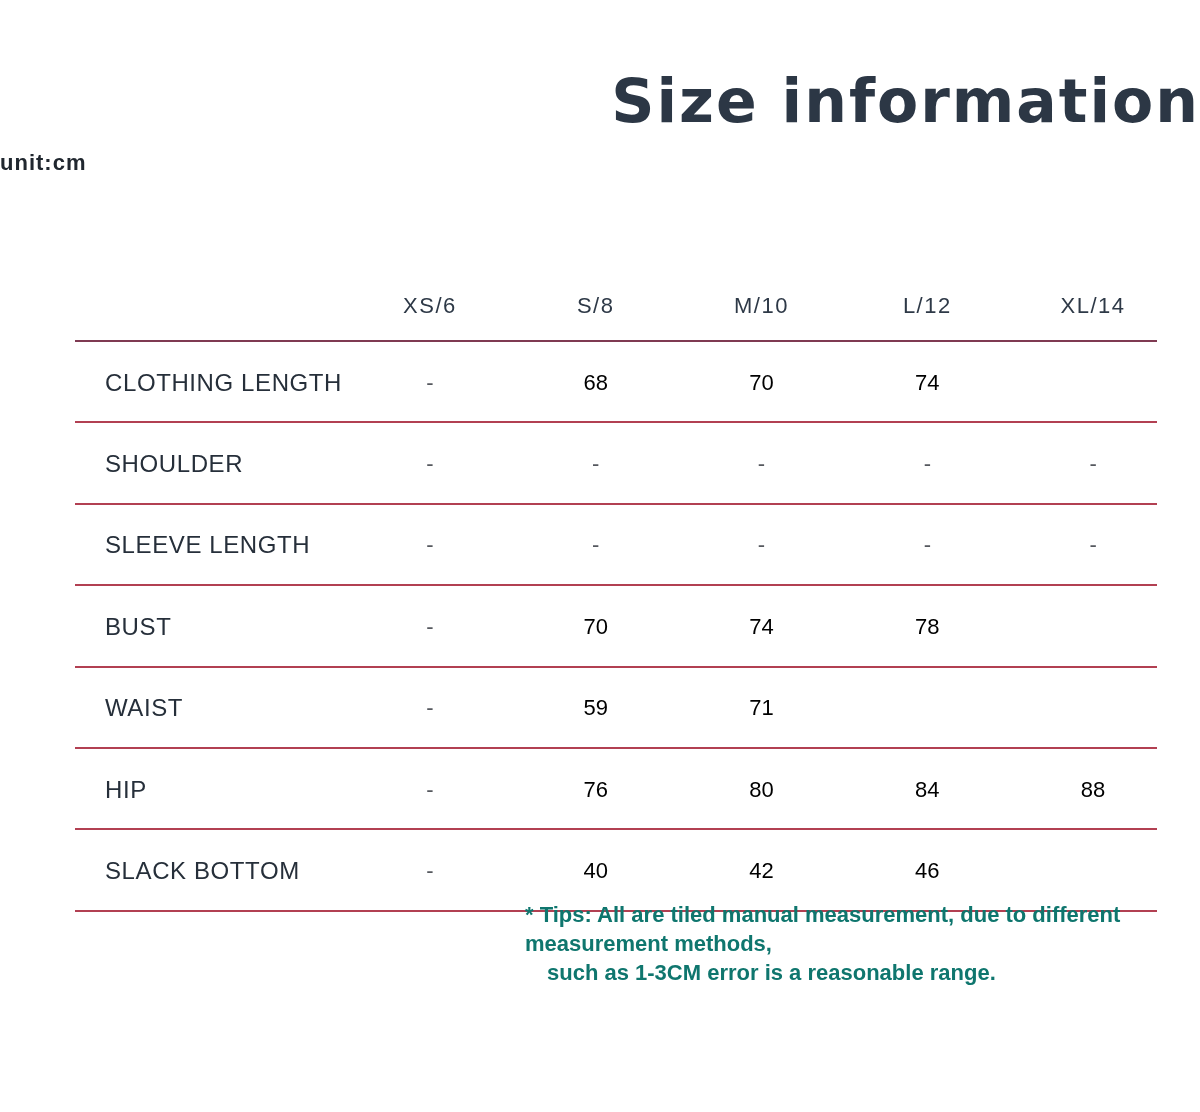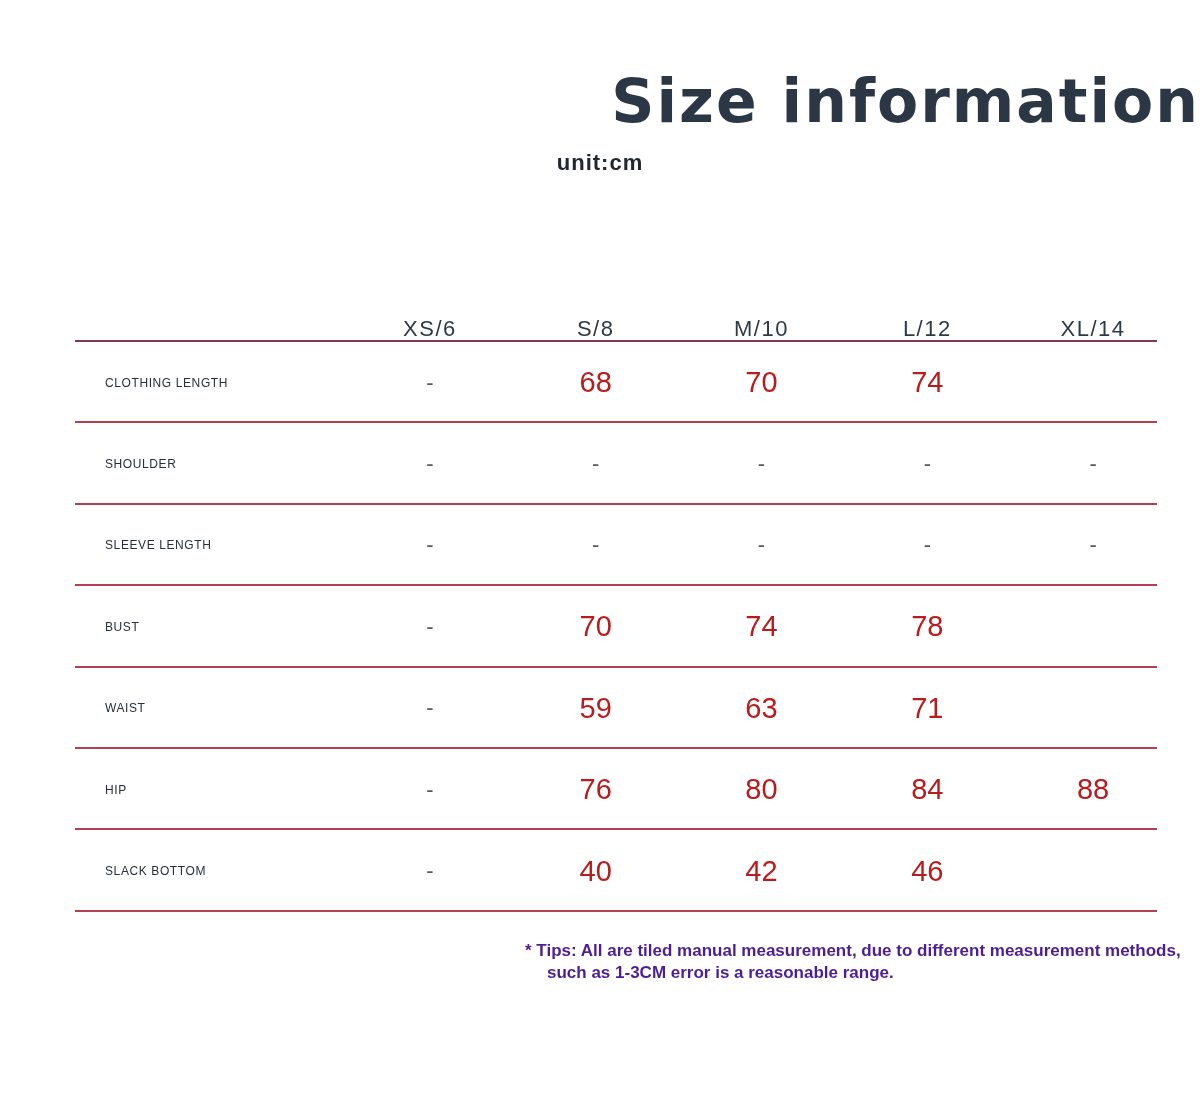--- a/index.html
+++ b/index.html
@@ -21,87 +21,86 @@
     font-size: 60px;
     letter-spacing: 2px;
     color: #2c3745;
   }
 
   .page-subtitle {
     position: absolute;
     top: 150px;
     left: 0;
     width: 1200px;
-    text-align: center;
     font-size: 22px;
     letter-spacing: 1px;
     font-weight: bold;
     color: #20272f;
   }
 
   .size-table {
     position: absolute;
     top: 270px;
     left: 75px;
     width: 1101px;
   }
 
   .t-row {
     display: flex;
     align-items: center;
     height: 81.4px;
     position: relative;
   }
-  .t-row.header { height: 72px; align-items: flex-end; }
+  .t-row.header { height: 72px; }
 
   
   .t-row::after {
     content: "";
     position: absolute;
     left: 0;
     bottom: 0;
     width: 1082px;
     height: 2px;
     background: #b24052;
   }
   .t-row.header::after { background: #7f3a52; }
 
   .cell-label {
     flex: 0 0 272px;
     padding-left: 30px;
-    font-size: 12px;
+    font-size: 24px;
     letter-spacing: 0.6px;
     color: #262f3a;
   }
 
   .cell-size {
     flex: 0 0 165.8px;
     text-align: center;
     font-size: 22px;
     letter-spacing: 1.5px;
     color: #2e3947;
   }
 
   .cell-value {
     flex: 0 0 165.8px;
     text-align: center;
-    font-size: 29px;
+    font-size: 22px;
     font-weight: 300;
-    color: #b91c1c;
+    color: #000000;
   }
   .cell-value.dash { font-size: 22px; color: #55585e; }
 
   .tips {
     position: absolute;
-    top: 940px;
+    top: 900px;
     left: 525px;
     width: 670px;
-    font-size: 17px;
+    font-size: 22px;
     font-weight: bold;
-    color: #4c1d95;
+    color: #0f766e;
     line-height: 1.32;
   }
   .tips .tips-line2 { padding-left: 22px; }
 </style>
 </head>
 <body>
 
 <div class="page-title">Size information</div>
 <div class="page-subtitle">unit:cm</div>
 
@@ -147,21 +146,20 @@
     <div class="cell-value dash">-</div>
     <div class="cell-value">70</div>
     <div class="cell-value">74</div>
     <div class="cell-value">78</div>
   </div>
 
   <div class="t-row">
     <div class="cell-label">WAIST</div>
     <div class="cell-value dash">-</div>
     <div class="cell-value">59</div>
-    <div class="cell-value">63</div>
     <div class="cell-value">71</div>
   </div>
 
   <div class="t-row">
     <div class="cell-label">HIP</div>
     <div class="cell-value dash">-</div>
     <div class="cell-value">76</div>
     <div class="cell-value">80</div>
     <div class="cell-value">84</div>
     <div class="cell-value">88</div>

